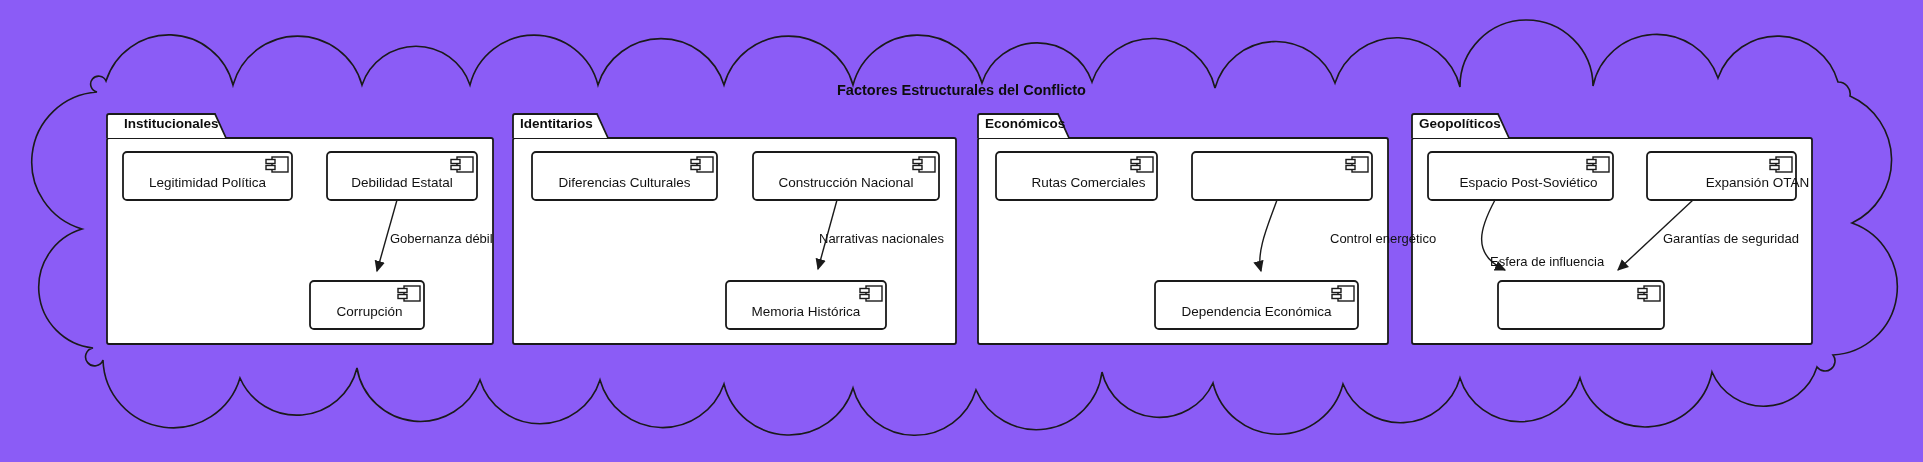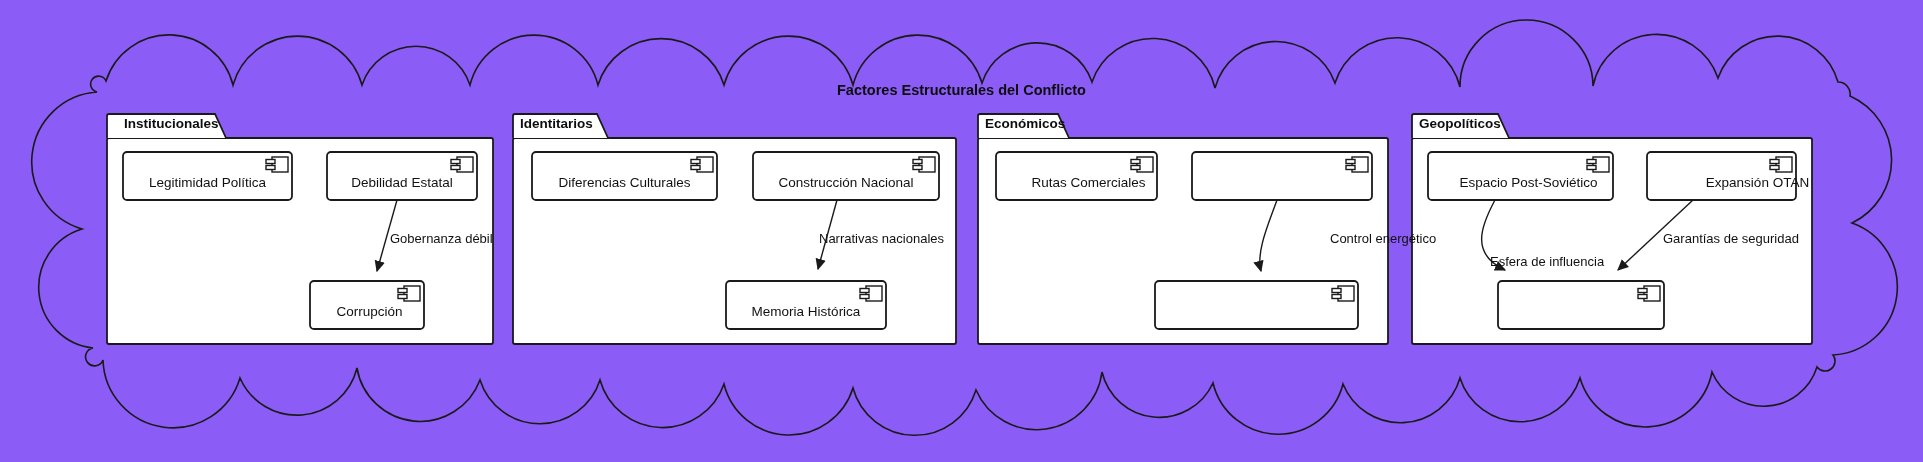--- a/index.html
+++ b/index.html
@@ -110,20 +110,21 @@
   <div class="abs pkg-name" style="left:985px;">Económicos</div>
   <div class="abs pkg-name" style="left:1419px;">Geopolíticos</div>
 
   <div class="abs comp-label" style="left:123px;top:172px;width:169px;">Legitimidad Política</div>
   <div class="abs comp-label" style="left:327px;top:172px;width:150px;">Debilidad Estatal</div>
   <div class="abs comp-label" style="left:310px;top:301px;width:119px;">Corrupción</div>
   <div class="abs comp-label" style="left:753px;top:172px;width:186px;">Construcción Nacional</div>
   <div class="abs comp-label" style="left:532px;top:172px;width:185px;">Diferencias Culturales</div>
   <div class="abs comp-label" style="left:726px;top:301px;width:160px;">Memoria Histórica</div>
   <div class="abs comp-label" style="left:996px;top:172px;width:161px;padding-left:12px;">Rutas Comerciales</div>
+  <div class="abs comp-label" style="left:1155px;top:301px;width:203px;">Dependencia Económica</div>
   <div class="abs comp-label" style="left:1428px;top:172px;width:201px;">Espacio Post-Soviético</div>
   <div class="abs comp-label" style="left:1647px;top:172px;width:149px;margin-left:36px;">Expansión OTAN</div>
 
   <div class="abs edge-label" style="left:390px;">Gobernanza débil</div>
   <div class="abs edge-label" style="left:807px;margin-left:12px;">Narrativas nacionales</div>
   <div class="abs edge-label" style="left:1284px;margin-left:46px;">Control energético</div>
   <div class="abs edge-label" style="left:1490px;margin-top:23px;">Esfera de influencia</div>
   <div class="abs edge-label" style="left:1663px;">Garantías de seguridad</div>
 
 </div>

